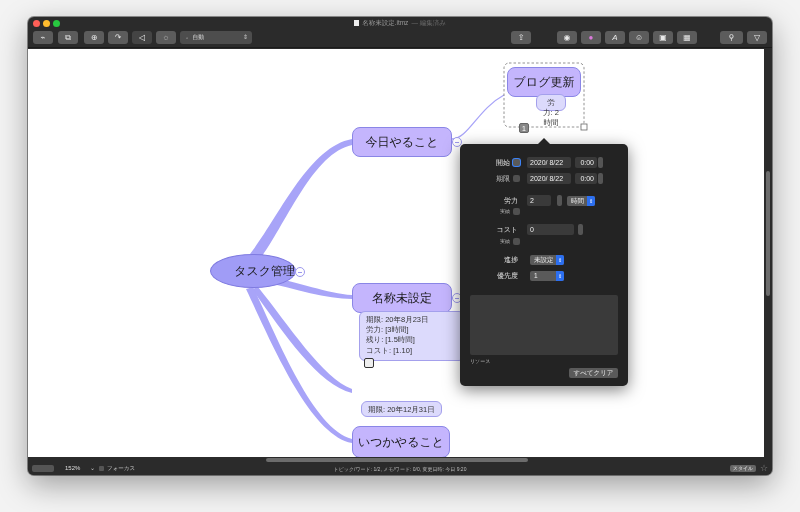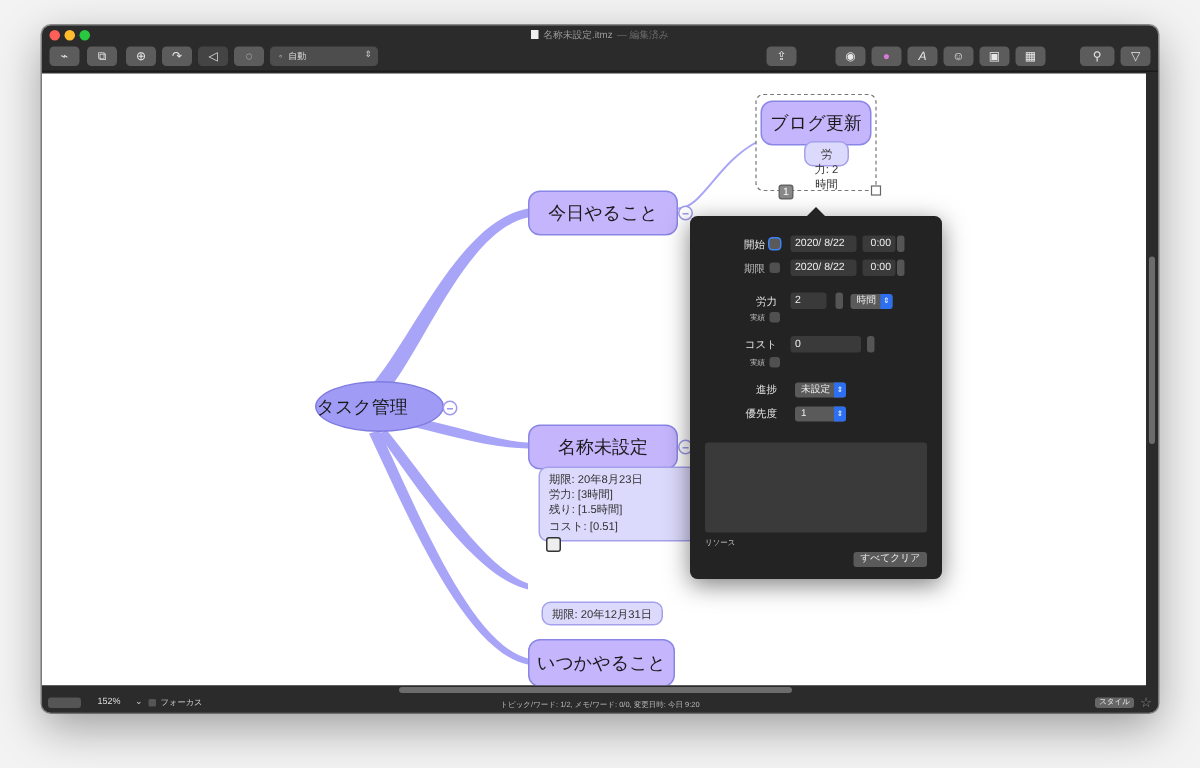--- a/index.html
+++ b/index.html
@@ -25,21 +25,21 @@
   .statusbar { position: absolute; left: 0; top: 446px; width: 744px; height: 12px; background: #2b2b2b; font-size: 5.5px; color: #cfcfcf; }
   .sb-view { position: absolute; left: 4px; top: 2px; width: 22px; height: 7px; background: #555; border-radius: 2px; }
   .sb-zoom { position: absolute; left: 37px; top: 2px; font-size: 6px; color: #ddd; }
   .sb-zoom-arrow { position: absolute; left: 62px; top: 1px; font-size: 6px; color: #ccc; }
   .sb-check { position: absolute; left: 71px; top: 3px; width: 5px; height: 5px; background: #555; border-radius: 1px; }
   .sb-focus { position: absolute; left: 79px; top: 2px; }
   .sb-info { position: absolute; left: 0; right: 0; top: 3px; text-align: center; font-size: 5px; color: #bbb; }
   .sb-style { position: absolute; left: 702px; top: 2px; width: 26px; height: 7px; background: #666; border-radius: 2px; color: #eee; font-size: 5px; text-align: center; line-height: 7px; }
   .sb-star { position: absolute; left: 732px; top: 0px; font-size: 9px; color: #888; }
   .node { position: absolute; background: #c4b5fd; border: 1px solid #8a86e6; border-radius: 8px; color: #1a1a1a; display: flex; align-items: center; justify-content: center; font-size: 12px; }
-  .root { position: absolute; left: 182px; top: 205px; width: 86px; height: 34px; background: #a09cf6; border: 1px solid #7f7be0; border-radius: 50%; display: flex; align-items: center; justify-content: flex-start; font-size: 12px; color: #1a1a1a; }
+  .root { position: absolute; left: 182px; top: 205px; width: 86px; height: 34px; background: #a09cf6; border: 1px solid #7f7be0; border-radius: 50%; display: flex; align-items: center; justify-content: flex-end; font-size: 12px; color: #1a1a1a; }
   .note { position: absolute; background: #dcdafc; border: 1px solid #a4a0ec; border-radius: 6px; font-size: 7.5px; color: #333; padding: 3px 6px; line-height: 10.5px; }
   .collapse { position: absolute; width: 10px; height: 10px; border: 1px solid #9d99ee; border-radius: 50%; background: #fff; }
   .collapse::after { content: ""; position: absolute; left: 2px; top: 4px; width: 4px; height: 1px; background: #9d99ee; }
   .popover { position: absolute; left: 432px; top: 95px; width: 168px; height: 242px; background: #232323; border-radius: 5px; box-shadow: 0 4px 16px rgba(0,0,0,0.5); }
   .popover::before { content: ""; position: absolute; left: 78px; top: -6px; border-left: 6px solid transparent; border-right: 6px solid transparent; border-bottom: 6px solid #232323; }
   .pl { position: absolute; font-size: 7px; color: #e6e6e6; text-align: right; }
   .pl-small { position: absolute; font-size: 5px; color: #bdbdbd; }
   .pchk { position: absolute; width: 7px; height: 7px; background: #505050; border-radius: 2px; }
   .pchk.on { background: #5a5a5a; box-shadow: 0 0 0 1px #3d83f7; }
   .pfield { position: absolute; height: 11px; background: #3a3a3a; border-radius: 2px; font-size: 7px; color: #eee; padding-left: 3px; line-height: 11px; }
@@ -138,21 +138,21 @@
     <div class="collapse" style="left:424px;top:88px;"></div>
 
     <div class="node" style="left:324px;top:234px;width:100px;height:30px;">
         <span>名称未設定</span>
       </div>
     <div class="collapse" style="left:424px;top:244px;"></div>
     <div class="note" style="left:331px;top:262px;width:106px;height:50px;">
       <div>期限: 20年8月23日</div>
       <div style="margin-top:-1px;">労力: [3時間]</div>
       <div>残り: [1.5時間]</div>
-      <div>コスト: [0.51]</div>
+      <div>コスト: [1.10]</div>
     </div>
     <div style="position:absolute;left:336px;top:309px;width:10px;height:10px;background:#eee;border:1px solid #333;border-radius:2px;"></div>
 
     <div class="note" style="left:333px;top:352px;width:81px;height:16px;line-height:9px;">
       <div>期限: 20年12月31日</div>
     </div>
 
     <div class="node" style="left:324px;top:377px;width:98px;height:32px;">
         <span>いつかやること</span>
       </div>

